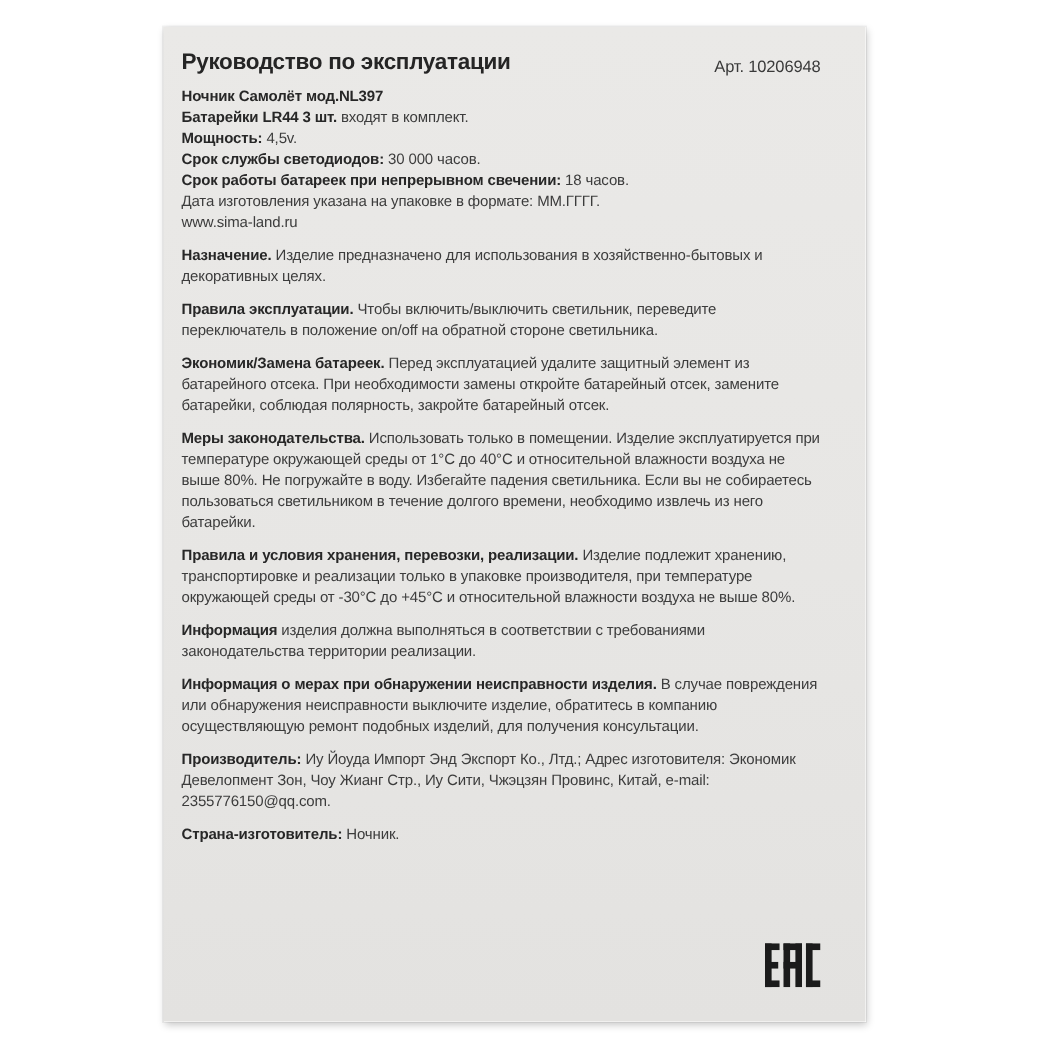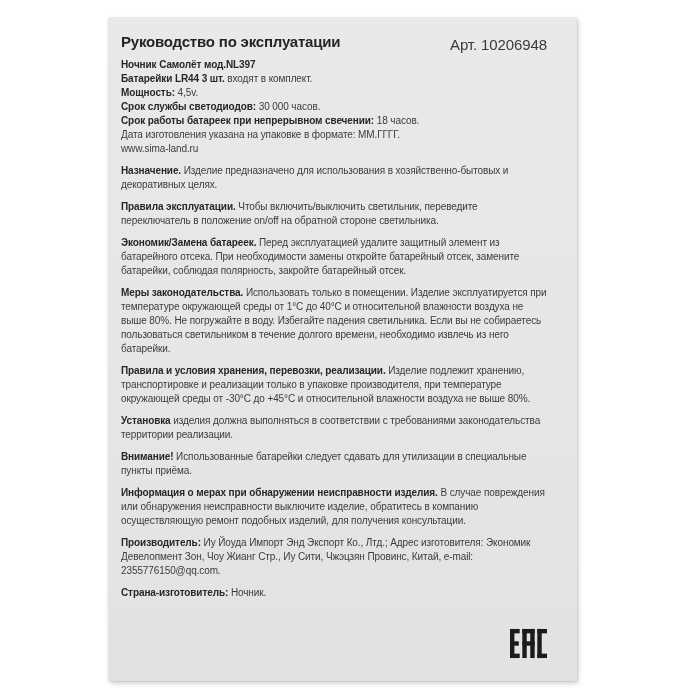--- a/index.html
+++ b/index.html
@@ -40,21 +40,21 @@
   }
   .doc-title {
     margin: 0;
     font-size: 15px;
     line-height: 20px;
     font-weight: bold;
     color: #252525;
     letter-spacing: -0.2px;
   }
   .art-number {
-    font-size: 15px;
+    font-size: 11px;
     line-height: 14px;
     color: #3a3a3a;
   }
   .spec {
     margin: 0;
   }
   .para {
     margin: 8px 0 0 0;
   }
   b.lead {
@@ -97,23 +97,22 @@
     <p class="para"><b class="lead">Назначение.</b><span> Изделие предназначено для использования в хозяйственно-бытовых и декоративных целях.</span></p>
 
     <p class="para"><b class="lead">Правила эксплуатации.</b><span> Чтобы включить/выключить светильник, переведите переключатель в положение on/off на обратной стороне светильника.</span></p>
 
     <p class="para"><b class="lead">Экономик/Замена батареек.</b><span> Перед эксплуатацией удалите защитный элемент из батарейного отсека. При необходимости замены откройте батарейный отсек, замените батарейки, соблюдая полярность, закройте батарейный отсек.</span></p>
 
     <p class="para"><b class="lead">Меры законодательства.</b><span> Использовать только в помещении. Изделие эксплуатируется при температуре окружающей среды от 1°С до 40°С и относительной влажности воздуха не выше 80%. Не погружайте в воду. Избегайте падения светильника. Если вы не собираетесь пользоваться светильником в течение долгого времени, необходимо извлечь из него батарейки.</span></p>
 
     <p class="para"><b class="lead">Правила и условия хранения, перевозки, реализации.</b><span> Изделие подлежит хранению, транспортировке и реализации только в упаковке производителя, при температуре окружающей среды от -30°С до +45°С и относительной влажности воздуха не выше 80%.</span></p>
 
-    <p class="para"><b class="lead">Установка</b><span> изделия должна выполняться в соответствии с требованиями законодательства территории реализации.</span></p>
+    <p class="para"><b class="lead">Информация</b><span> изделия должна выполняться в соответствии с требованиями законодательства территории реализации.</span></p>
 
-    <p class="para"><b class="lead">Внимание!</b><span> Использованные батарейки следует сдавать для утилизации в специальные пункты приёма.</span></p>
 
     <p class="para"><b class="lead">Информация о мерах при обнаружении неисправности изделия.</b><span> В случае повреждения или обнаружения неисправности выключите изделие, обратитесь в компанию осуществляющую ремонт подобных изделий, для получения консультации.</span></p>
 
 
     <p class="para"><b class="lead">Производитель:</b><span> Иу Йоуда Импорт Энд Экспорт Ко., Лтд.; Адрес изготовителя: Экономик Девелопмент Зон, Чоу Жианг Стр., Иу Сити, Чжэцзян Провинс, Китай, e-mail: 2355776150@qq.com.</span></p>
 
     <p class="para country-row"><b class="lead">Страна-изготовитель:</b><span> Ночник.</span></p>
 
     <div class="eac-logo">
       <svg viewBox="0 0 42 33" xmlns="http://www.w3.org/2000/svg" aria-hidden="true">

